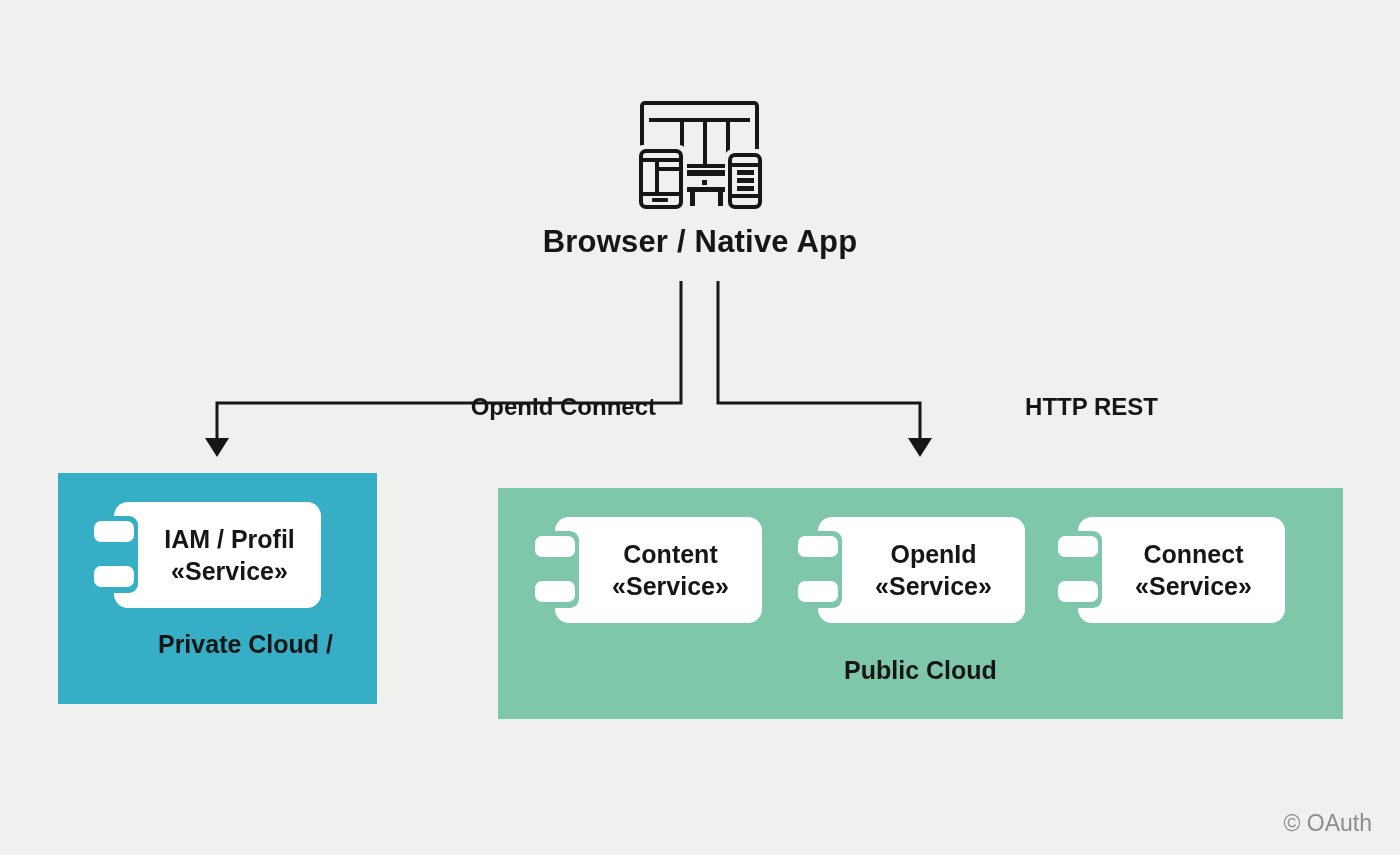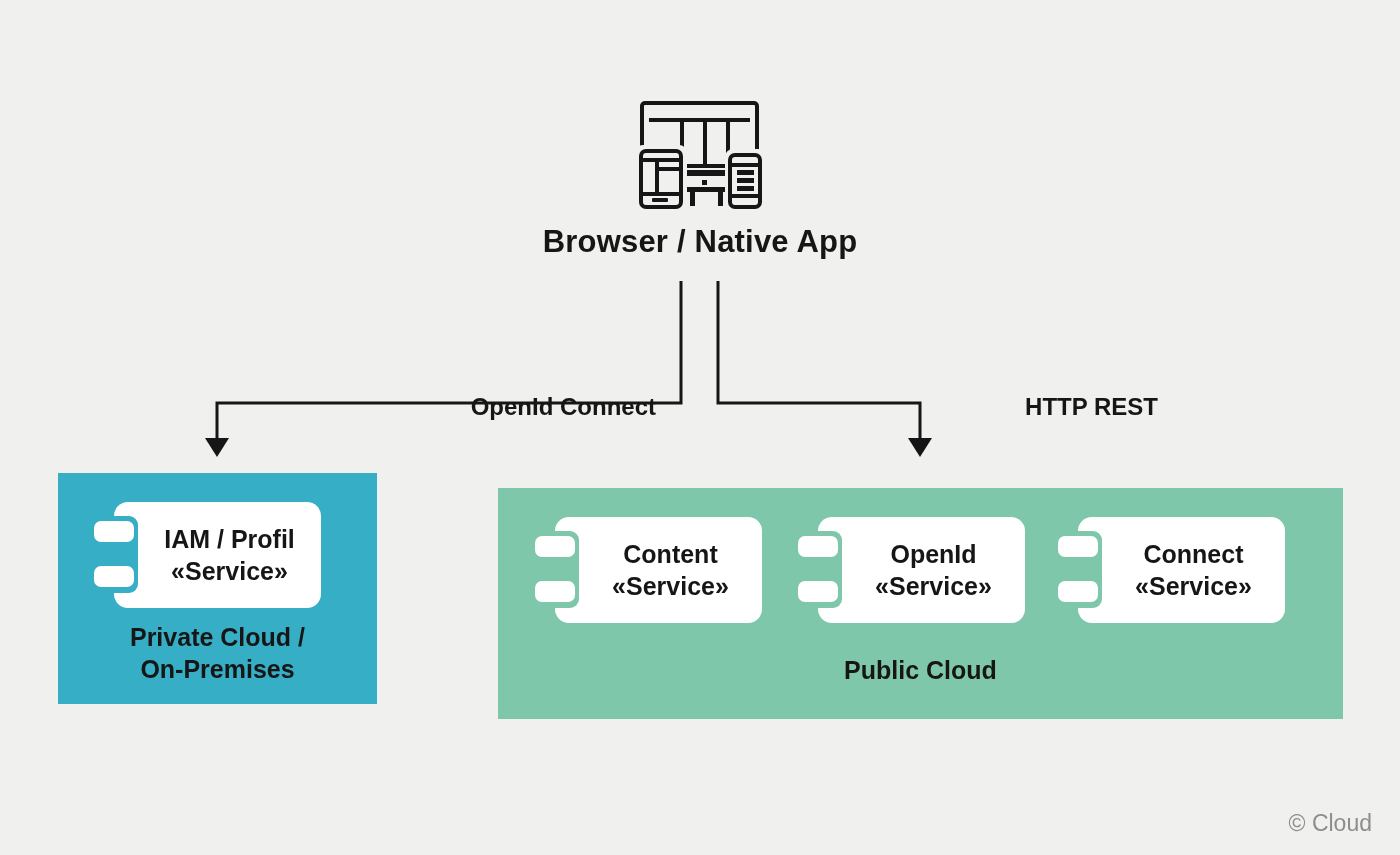--- a/index.html
+++ b/index.html
@@ -28,21 +28,21 @@
 
   
   .cloud{background:var(--cloud-color);}
   #private-cloud{left:58px;top:473px;width:319px;height:231px;}
   #public-cloud{left:498px;top:488px;width:845px;height:231px;}
 
   .cloud-label{
     position:absolute;left:0;width:100%;text-align:center;
     font-size:25px;font-weight:700;line-height:32px;
   }
-  #private-cloud .cloud-label{top:148px;}
+  #private-cloud .cloud-label{top:155px;padding-left:28px;}
   #public-cloud .cloud-label{top:166px;}
 
   
   .comp{
     position:absolute;top:29px;width:207px;height:106px;
     background:#fff;border-radius:14px;
     display:flex;align-items:center;justify-content:center;
     padding-left:24px;box-sizing:border-box;
   }
   .comp::before{ 
@@ -127,21 +127,20 @@
   <div id="comp-iam" class="comp">
     <span class="tab t1"></span>
     <span class="tab t2"></span>
     <div class="comp-text">
       <div>IAM / Profil</div>
       <div>«Service»</div>
     </div>
   </div>
   <div class="cloud-label">
     <div>Private Cloud /</div>
-    <div>On-Premises</div>
   </div>
 </div>
 
 <div id="public-cloud" class="abs cloud" style="--cloud-color: #7fc7aa;">
   <div id="comp-content" class="comp">
     <span class="tab t1"></span>
     <span class="tab t2"></span>
     <div class="comp-text">
       <div>Content</div>
       <div>«Service»</div>
@@ -159,13 +158,13 @@
     <span class="tab t1"></span>
     <span class="tab t2"></span>
     <div class="comp-text">
       <div>Connect</div>
       <div>«Service»</div>
     </div>
   </div>
   <div class="cloud-label">Public Cloud</div>
 </div>
 
-<div id="copyright" class="abs">© Cloud</div>
+<div id="copyright" class="abs">© OAuth</div>
 
 </body></html>

